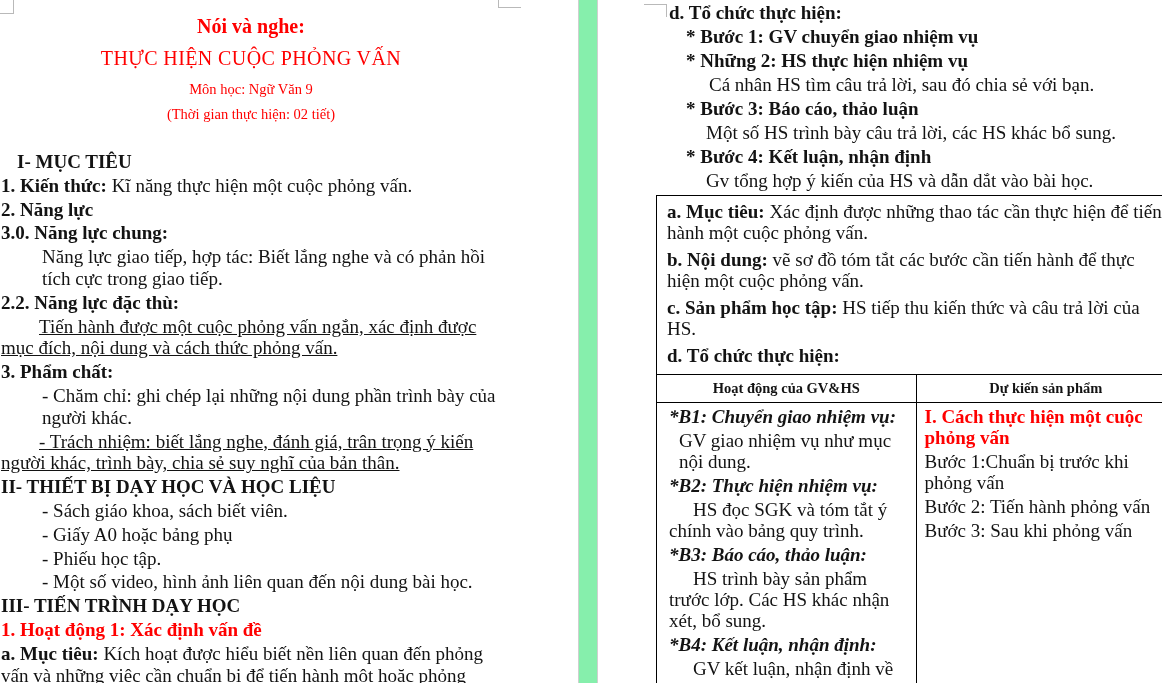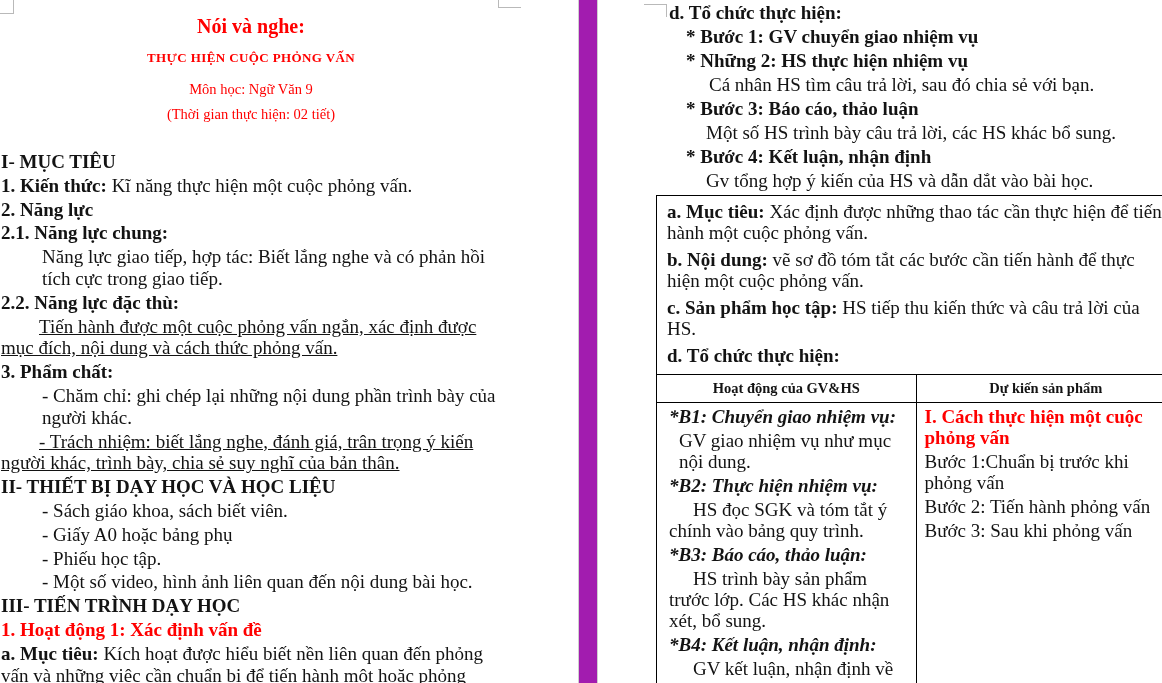--- a/index.html
+++ b/index.html
@@ -1,19 +1,19 @@
 <!DOCTYPE html>
 <html><head>
 <meta charset="utf-8">
 <style>
   html,body{margin:0;padding:0;}
   .screen{
     position:relative;
     width:1162px;height:683px;
-    background:#a21caf;
+    background:#86efac;
     overflow:hidden;
     font-family:"Liberation Serif","DejaVu Serif",serif;
     color:#131313;
   }
   .page{position:absolute;top:0;height:683px;background:#ffffff;}
   .page-left{left:0;width:578px;border-right:1px solid #cfcfcf;}
   .page-right{left:597px;width:565px;border-left:1px solid #cfcfcf;overflow:hidden;}
 
   
   .crop{position:absolute;}
@@ -25,24 +25,24 @@
   .content-r{position:absolute;left:51px;top:2px;width:514px;}
 
   p{margin:0 0 2px 0;font-size:19px;line-height:21.8px;}
   .content-r p{margin:0 0 3px 0;line-height:21px;}
   .b{font-weight:bold;}
   .it{font-style:italic;}
   .red{color:#ff0000;}
   .bi{font-weight:bold;font-style:italic;}
 
   .t1{font-size:20px;line-height:24px;font-weight:bold;color:#ff0000;text-align:center;margin:8px 0 10px 0;}
-  .t2{font-size:13px;line-height:20px;font-weight:bold;color:#ff0000;text-align:center;letter-spacing:.4px;margin:0 0 10px 0;}
+  .t2{font-size:20px;line-height:20px;font-weight:normal;color:#ff0000;text-align:center;letter-spacing:.4px;margin:0 0 10px 0;}
   .t3{font-size:14.5px;line-height:22px;color:#ff0000;text-align:center;margin:0 0 3px 0;}
   .t4{font-size:14.5px;line-height:22px;color:#ff0000;text-align:center;margin:0 0 3px 0;}
-  .sec-start{margin-top:26px;}
+  .sec-start{margin-top:26px;padding-left:16px;}
 
   .ind{padding-left:41px;}
   .ti{text-indent:38px;text-decoration:underline;}
   .ti20{text-indent:20px;}
   .ti37{text-indent:37px;}
   .ti57{text-indent:57px;}
   .ti60{text-indent:60px;}
   .ti129{text-indent:129px;}
 
   table.outer{border-collapse:collapse;margin:4px 0 0 7px;width:520px;table-layout:fixed;}
@@ -67,21 +67,21 @@
     <div class="content-l">
 
       <p class="t1">Nói và nghe:</p>
       <p class="t2">THỰC HIỆN CUỘC PHỎNG VẤN</p>
       <p class="t3">Môn học: Ngữ Văn 9</p>
       <p class="t4">(Thời gian thực hiện: 02 tiết)</p>
 
       <p class="b sec-start">I- MỤC TIÊU</p>
       <p><span class="b">1. Kiến thức:</span><span> Kĩ năng thực hiện một cuộc phỏng vấn.</span></p>
       <p class="b">2. Năng lực</p>
-      <p class="b">2.1. Năng lực chung:</p>
+      <p class="b">3.0. Năng lực chung:</p>
       <p class="ind">Năng lực giao tiếp, hợp tác: Biết lắng nghe và có phản hồi tích cực trong giao tiếp.</p>
       <p class="b">2.2. Năng lực đặc thù:</p>
       <p class="ti">Tiến hành được một cuộc phỏng vấn ngắn, xác định được mục đích, nội dung và cách thức phỏng vấn.</p>
       <p class="b">3. Phẩm chất:</p>
       <p class="ind">- Chăm chỉ: ghi chép lại những nội dung phần trình bày của người khác.</p>
       <p class="ti">- Trách nhiệm: biết lắng nghe, đánh giá, trân trọng ý kiến người khác, trình bày, chia sẻ suy nghĩ của bản thân.</p>
       <p class="b">II- THIẾT BỊ DẠY HỌC VÀ HỌC LIỆU</p>
       <p class="ind">- Sách giáo khoa, sách biết viên.</p>
       <p class="ind">- Giấy A0 hoặc bảng phụ</p>
       <p class="ind">- Phiếu học tập.</p>

